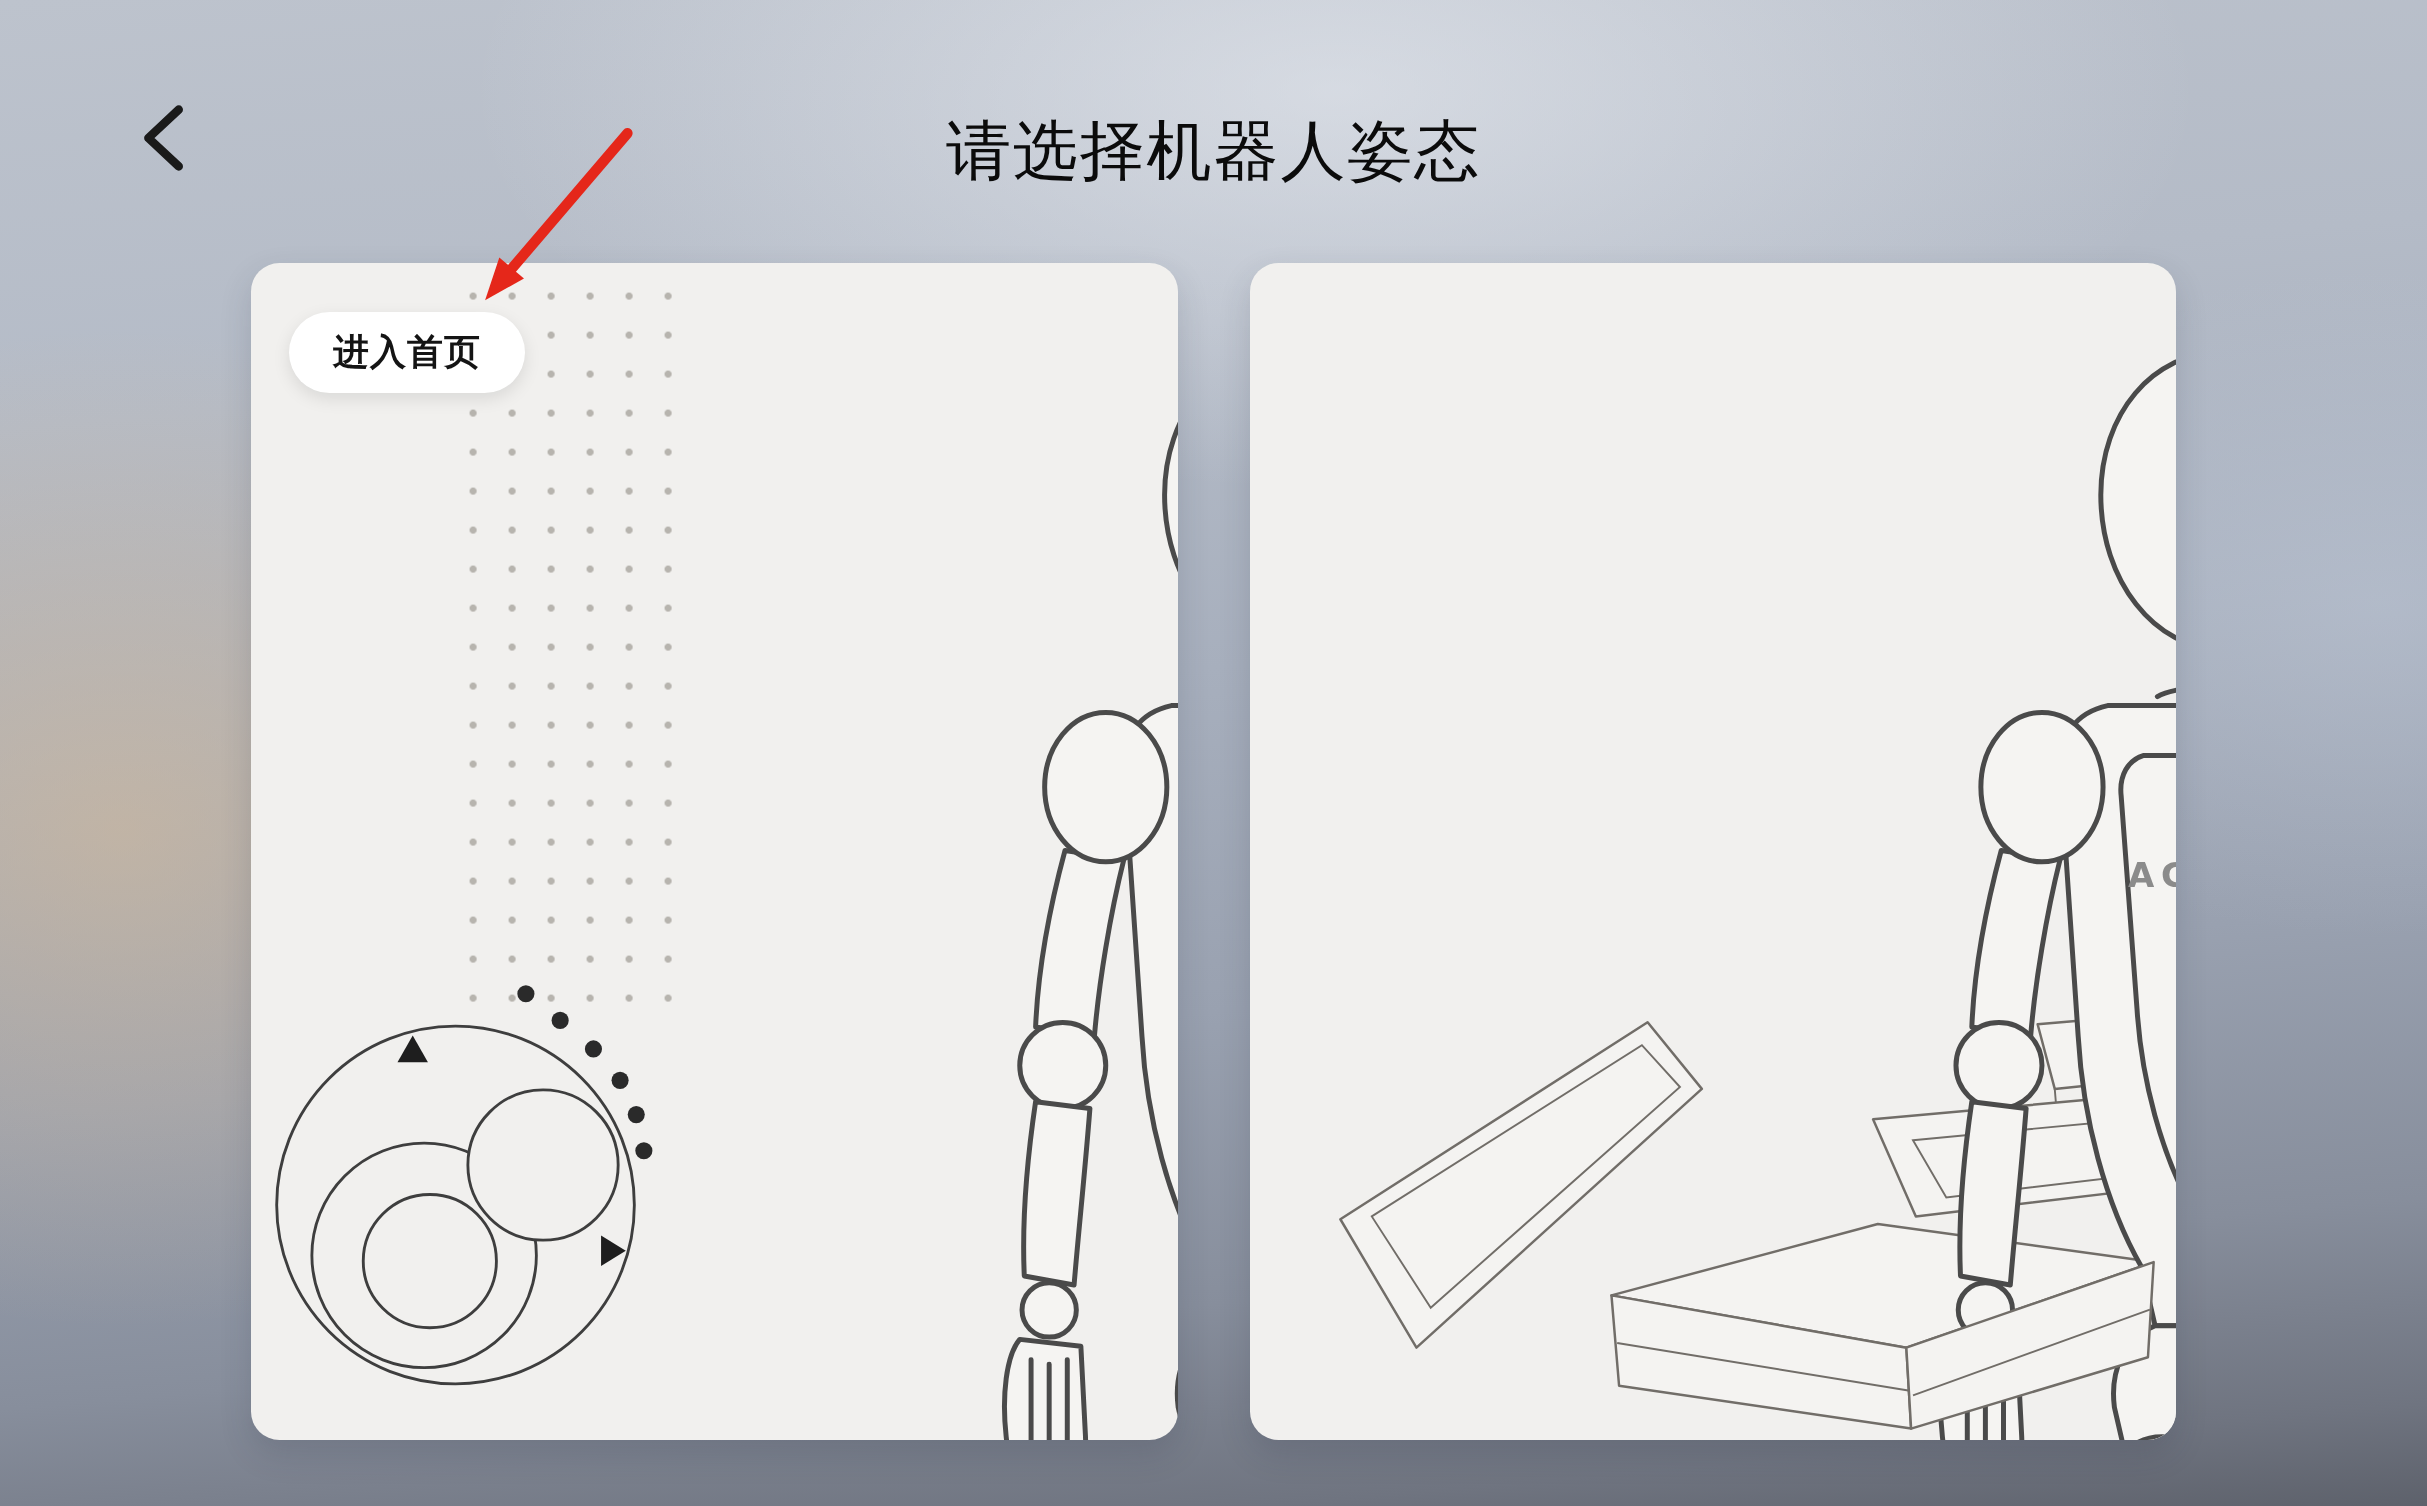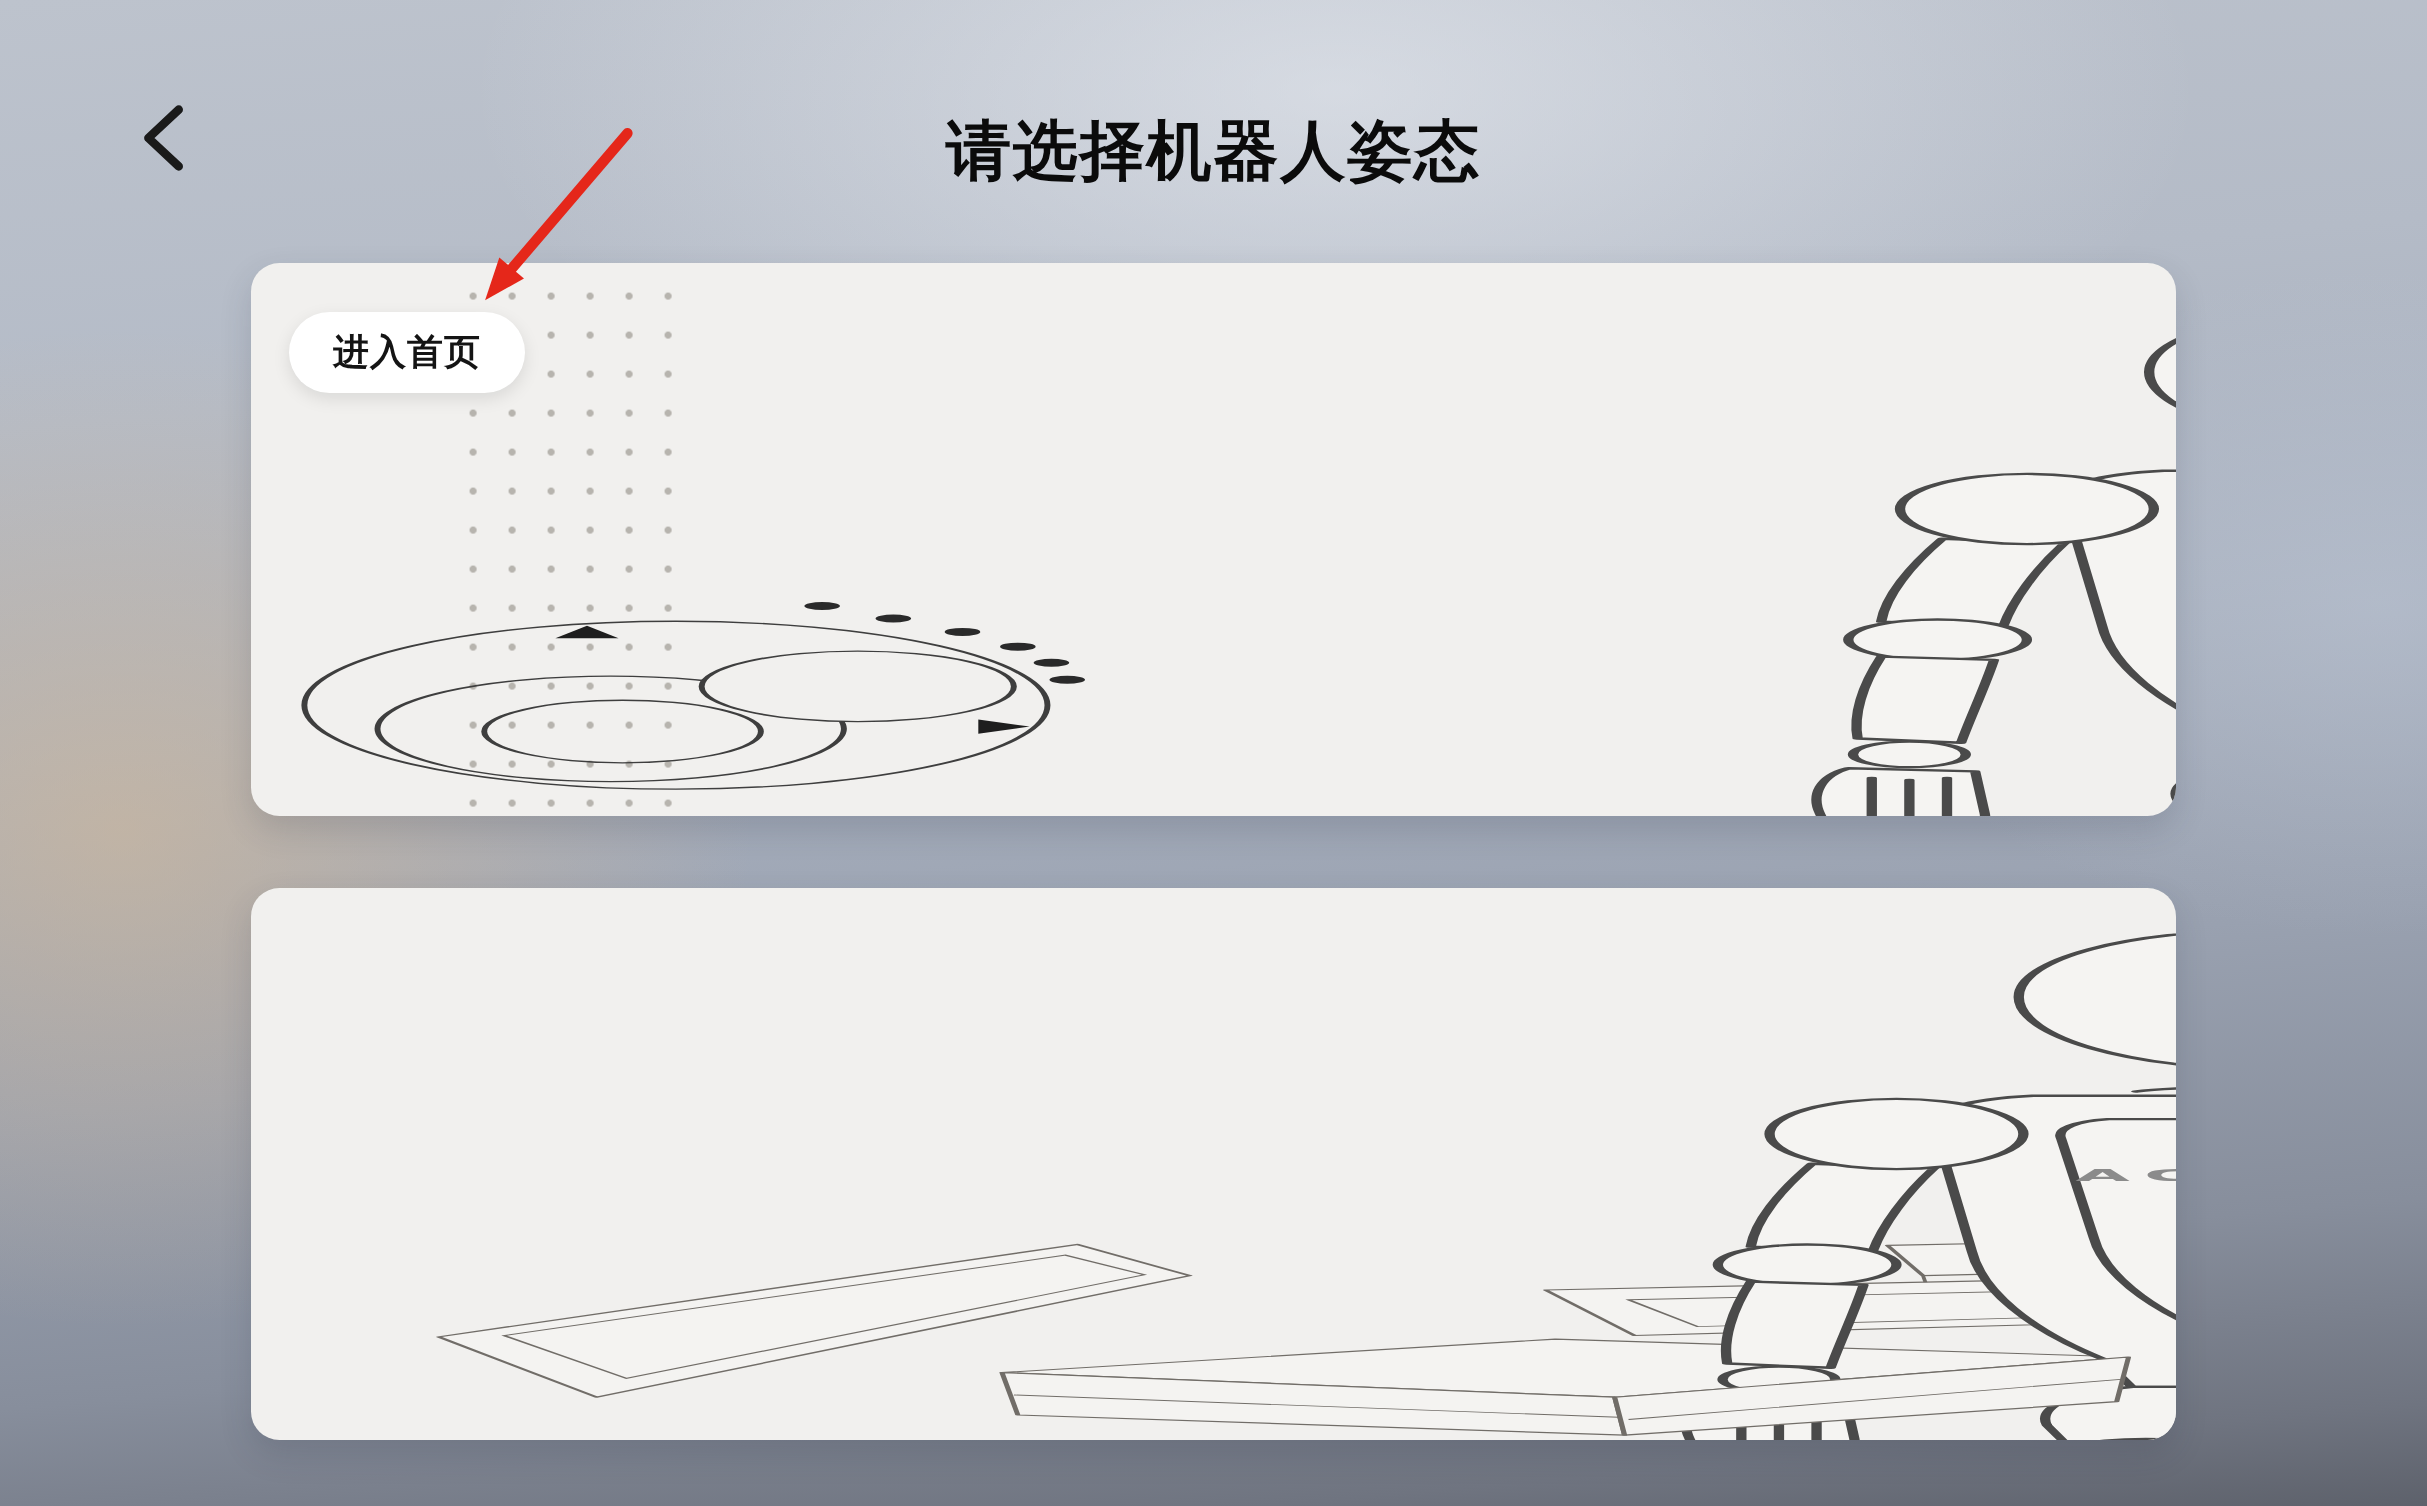--- a/index.html
+++ b/index.html
@@ -18,26 +18,26 @@
       radial-gradient(904px 713px at 5% 55%, rgba(216,186,148,.55), rgba(216,186,148,0) 70%),
       radial-gradient(761px 476px at 98% 40%, rgba(190,199,214,.5), rgba(190,199,214,0) 70%),
       linear-gradient(175deg,#bdc3cd 0%,#b4bbc7 25%,#a7afbd 45%,#99a1b0 65%,#878e9c 82%,#6f7480 94%,#5d616b 100%);
   }
   .back-button{
     position:absolute;left:131px;top:95px;width:67px;height:86px;
     background:none;border:none;padding:5.7px;cursor:pointer;
   }
   .page-title{
     position:absolute;left:0;right:0;top:107px;margin:0;
-    text-align:center;font-size:65px;font-weight:700;color:var(--ink,#0b0b0b);
+    text-align:center;font-size:65px;font-weight:400;color:var(--ink,#0b0b0b);
     letter-spacing:1.9px;
   }
   .cards{
     position:absolute;left:251px;right:251px;top:263px;height:1177px;
-    display:flex;gap:72px;flex-direction:column;
+    display:flex;gap:72px;
   }
   .card{
     flex:1;position:relative;background:var(--card-bg,#f1f0ee);
     border-radius:28.5px;overflow:hidden;
     box-shadow:0 13.3px 32px rgba(40,46,60,.16);
   }
   .pill{
     position:absolute;left:38px;top:49px;z-index:5;
     background:#ffffff;border:none;border-radius:57px;
     padding:16px 44px;font-size:36px;font-weight:700;color:#141414;

